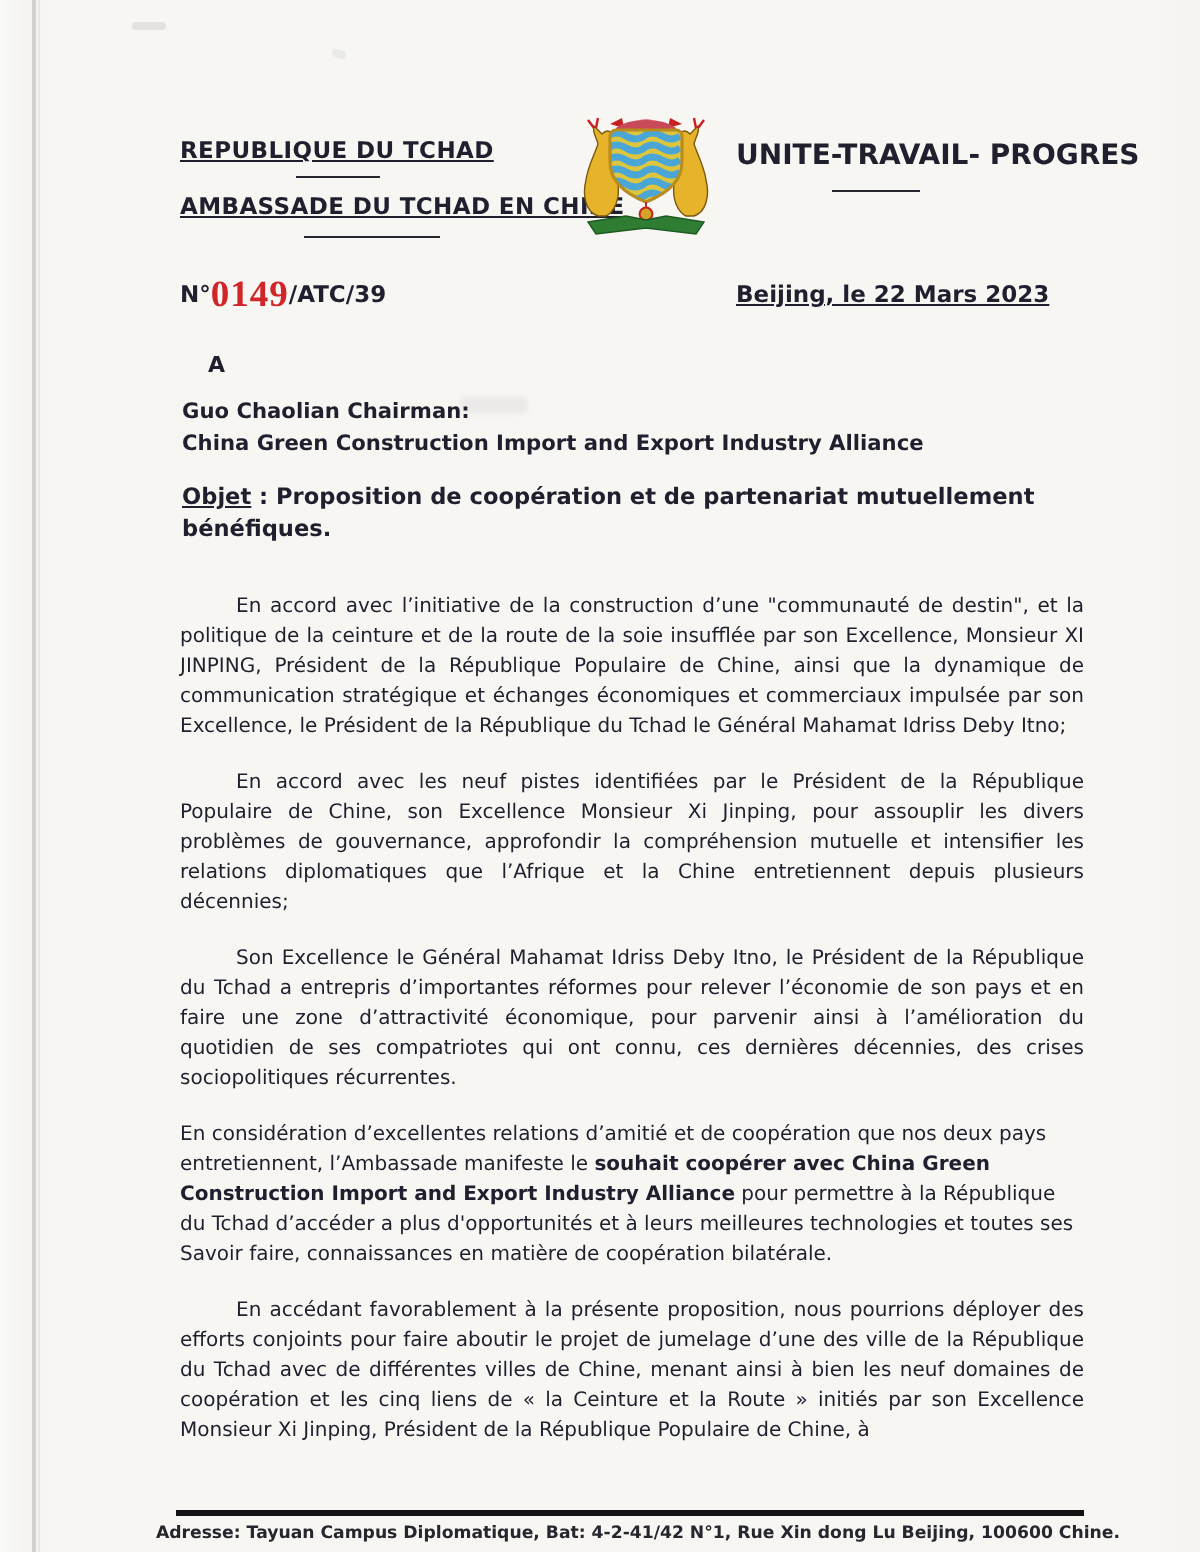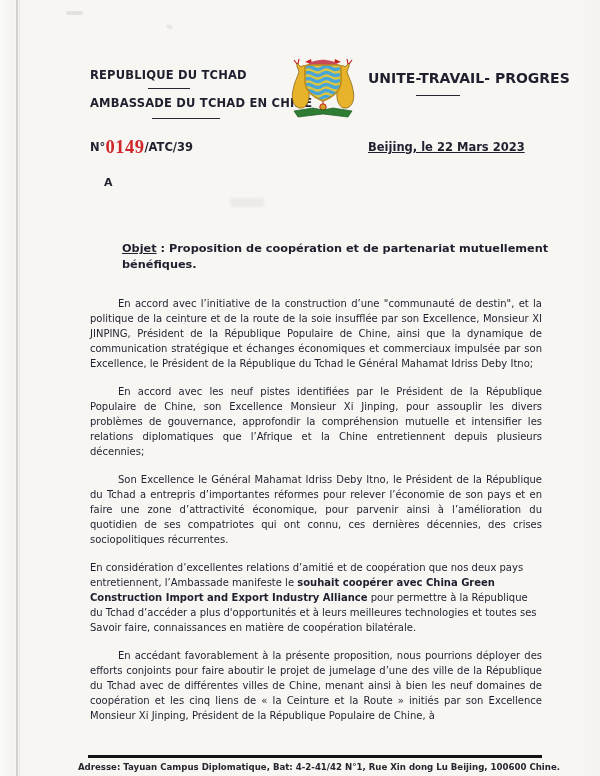--- a/index.html
+++ b/index.html
@@ -12,41 +12,41 @@
   }
   .scan-line{position:absolute;left:16px;top:0;width:2px;height:776px;background:#d2d1ce;}
   .scan-line2{position:absolute;left:19px;top:0;width:1px;height:776px;background:#e7e6e3;}
   .smudge{position:absolute;background:#c9c9c9;opacity:.45;border-radius:3px;}
   .smudge.s1{left:66px;top:11px;width:17px;height:4px;}
   .smudge.s2{left:166px;top:25px;width:7px;height:4px;transform:rotate(20deg);opacity:.3;}
   .smudge.s3{left:230px;top:198px;width:34px;height:9px;opacity:.25;filter:blur(1px);}
 
   
   .hdr-left{position:absolute;left:90px;top:68px;width:210px;}
-  .hdr-line{font-weight:bold;font-size:11.5px;letter-spacing:.2px;white-space:nowrap;}
+  .hdr-line{font-weight:bold;font-size:11.5px;letter-spacing:.2px;white-space:nowrap;text-decoration:underline;}
   .rule{height:0;border-top:1.6px solid #26262e;}
   .rule.r1{width:42px;margin:6px 0 7px 58px;}
   .rule.r2{width:68px;margin:8px 0 0 62px;}
   .hdr-right{position:absolute;left:368px;top:70px;width:170px;text-align:left;}
   .hdr-right .motto{font-weight:bold;font-size:14px;white-space:nowrap;}
   .rule.r3{width:44px;margin:9px 0 0 48px;}
 
   .emblem{position:absolute;left:285px;top:58px;width:76px;height:62px;}
 
   
   .ref-row{position:absolute;left:90px;top:136px;width:452px;}
   .ref{position:absolute;left:0;top:0;white-space:nowrap;}
   .ref .no,.ref .suffix{font-weight:bold;font-size:11.5px;vertical-align:baseline;}
   .ref .num{font-family:"Liberation Serif","DejaVu Serif",serif;font-weight:700;font-size:18.5px;color:#d0262a;letter-spacing:.5px;vertical-align:-2px;}
   .date{position:absolute;left:278px;top:4px;font-weight:bold;font-size:11.5px;white-space:nowrap;text-decoration:underline;}
 
   
   .to-letter{position:absolute;left:104px;top:176px;font-weight:bold;font-size:11px;}
   .recipient{position:absolute;left:91px;top:199px;width:460px;font-weight:bold;font-size:10.6px;line-height:15.5px;}
-  .subject{position:absolute;left:91px;top:241px;width:455px;font-weight:bold;font-size:11.3px;line-height:16px;margin-left:31px;}
+  .subject{position:absolute;left:91px;top:241px;width:455px;font-weight:bold;font-size:11.3px;line-height:16px;}
   .subject .obj-label{text-decoration:underline;}
 
   
   .body-flow{position:absolute;left:90px;top:296px;width:452px;font-size:10px;line-height:15px;text-align:justify;}
   .body-flow p{margin:0 0 13px 0;}
   .body-flow p.indent{text-indent:28px;}
   .body-flow p.ragged{text-align:left;}
   .b{font-weight:bold;}
 
   
@@ -110,20 +110,24 @@
   </div>
 
   <div class="ref-row">
     <div class="ref">
       <span class="no">N°</span><span class="num">0149</span><span class="suffix">/ATC/39</span>
     </div>
     <div class="date">Beijing, le 22 Mars 2023</div>
   </div>
 
   <div class="to-letter">A</div>
+  <div class="recipient">
+    <div>Guo Chaolian Chairman:</div>
+    <div>China Green Construction Import and Export Industry Alliance</div>
+  </div>
 
   <div class="subject">
     <span class="obj-label">Objet</span><span> : </span><span>Proposition de coopération et de partenariat mutuellement bénéfiques.</span>
   </div>
 
   <div class="body-flow">
     <p class="indent">En accord avec l’initiative de la construction d’une "communauté de destin", et la politique de la ceinture et de la route de la soie insufflée par son Excellence, Monsieur XI JINPING, Président de la République Populaire de Chine, ainsi que la dynamique de communication stratégique et échanges économiques et commerciaux impulsée par son Excellence, le Président de la République du Tchad le Général Mahamat Idriss Deby Itno;</p>
     <p class="indent">En accord avec les neuf pistes identifiées par le Président de la République Populaire de Chine, son Excellence Monsieur Xi Jinping, pour assouplir les divers problèmes de gouvernance, approfondir la compréhension mutuelle et intensifier les relations diplomatiques que l’Afrique et la Chine entretiennent depuis plusieurs décennies;</p>
     <p class="indent">Son Excellence le Général Mahamat Idriss Deby Itno, le Président de la République du Tchad a entrepris d’importantes réformes pour relever l’économie de son pays et en faire une zone d’attractivité économique, pour parvenir ainsi à l’amélioration du quotidien de ses compatriotes qui ont connu, ces dernières décennies, des crises sociopolitiques récurrentes.</p>
     <p class="ragged"><span>En considération d’excellentes relations d’amitié et de coopération que nos deux pays entretiennent, l’Ambassade manifeste le </span><span class="b">souhait coopérer avec China Green Construction Import and Export Industry Alliance</span><span> pour permettre à la République du Tchad d’accéder a plus d'opportunités et à leurs meilleures technologies et toutes ses Savoir faire, connaissances en matière de coopération bilatérale.</span></p>

